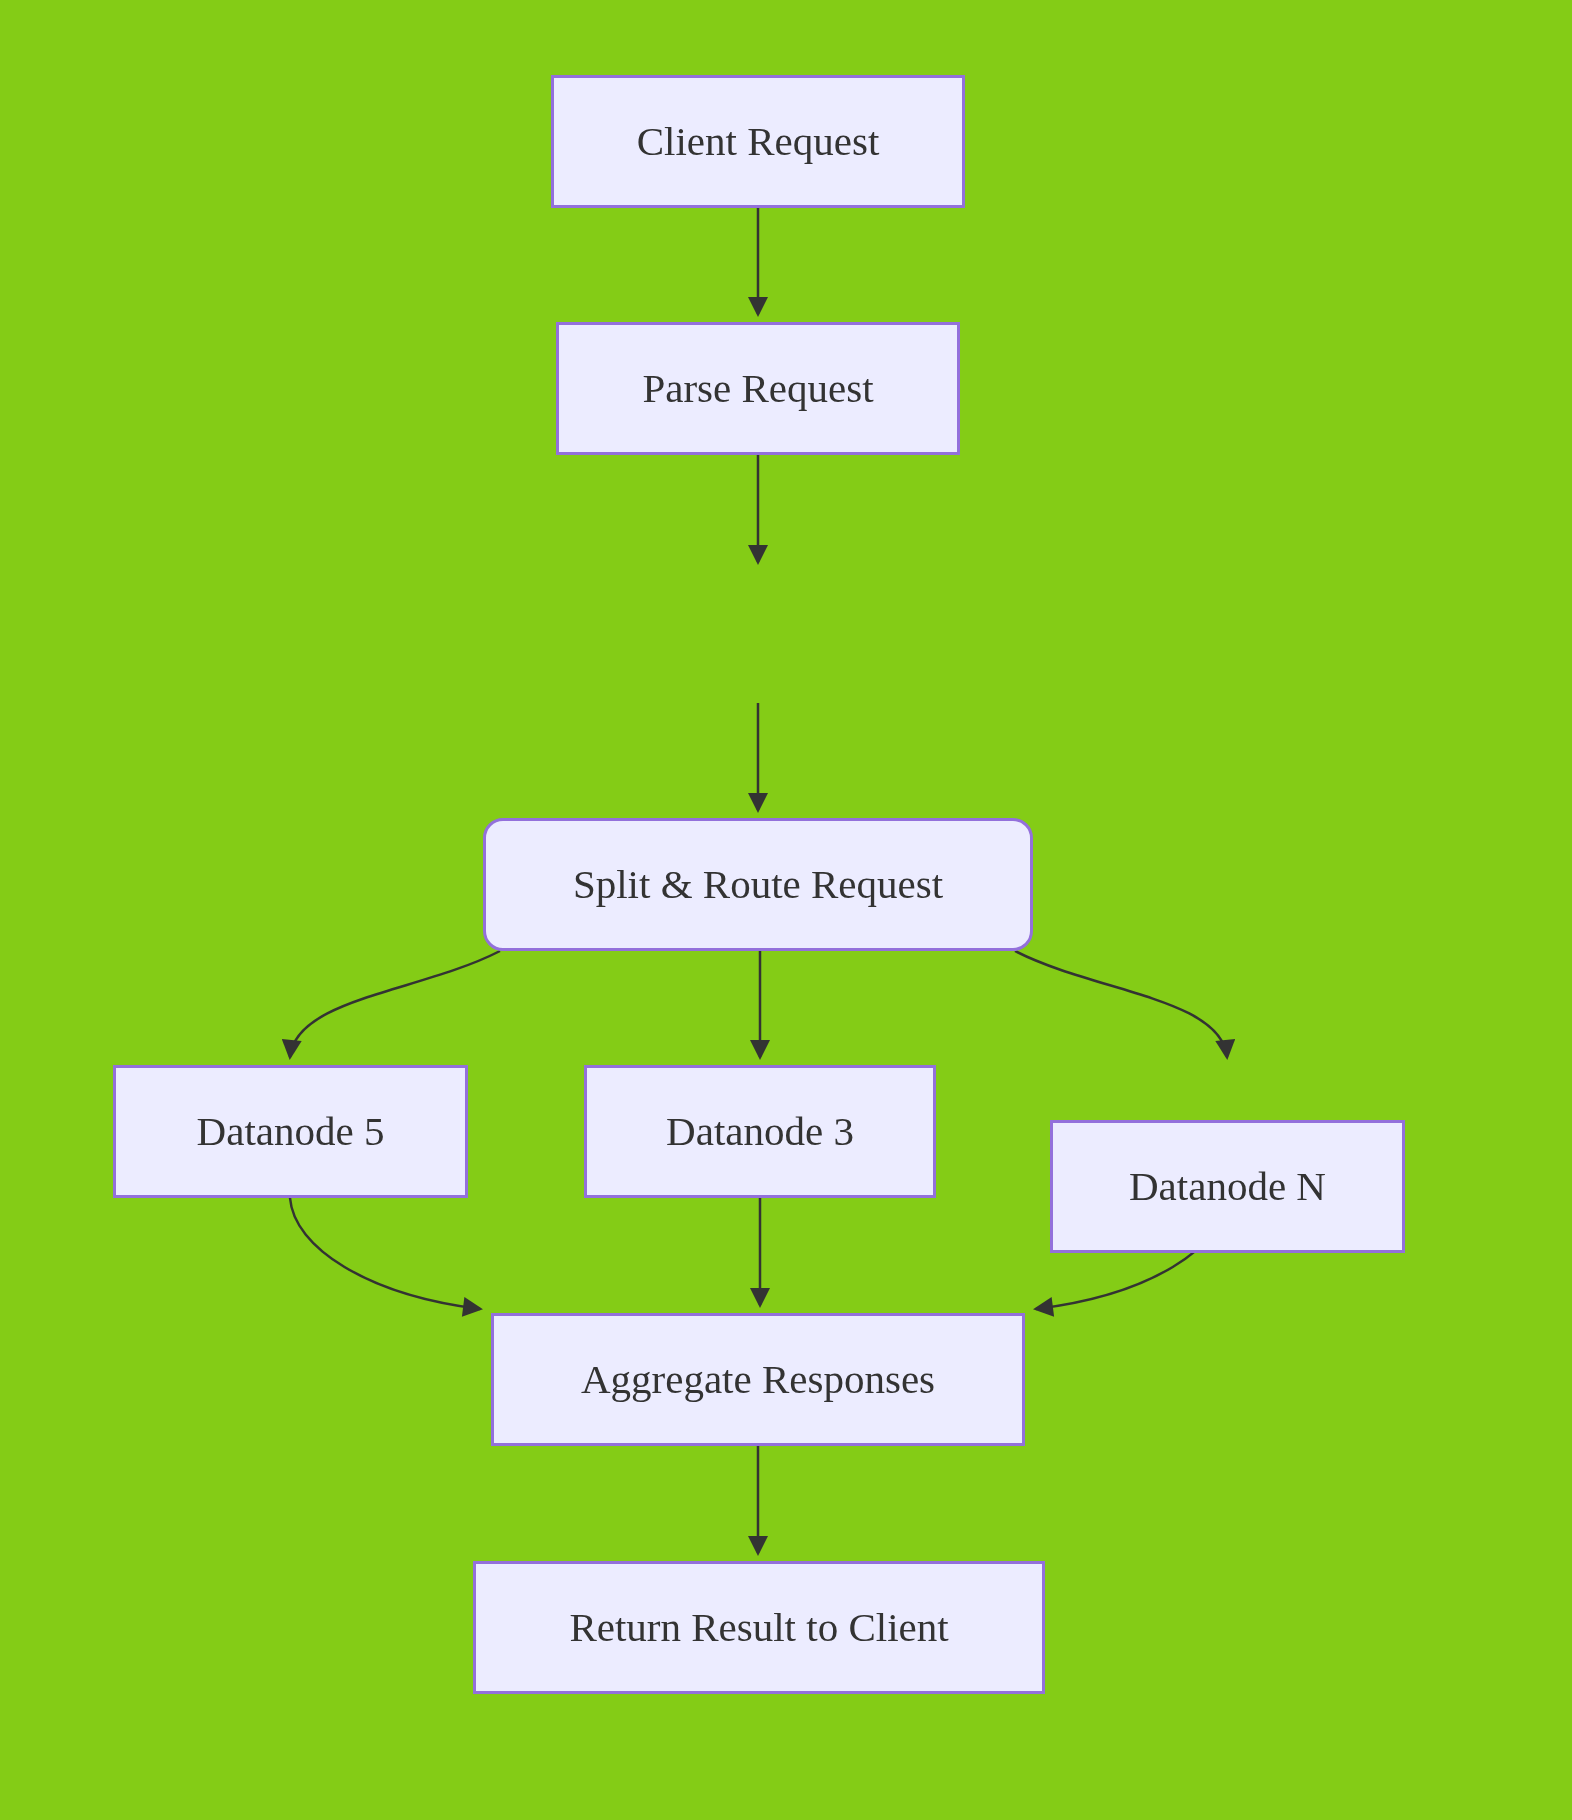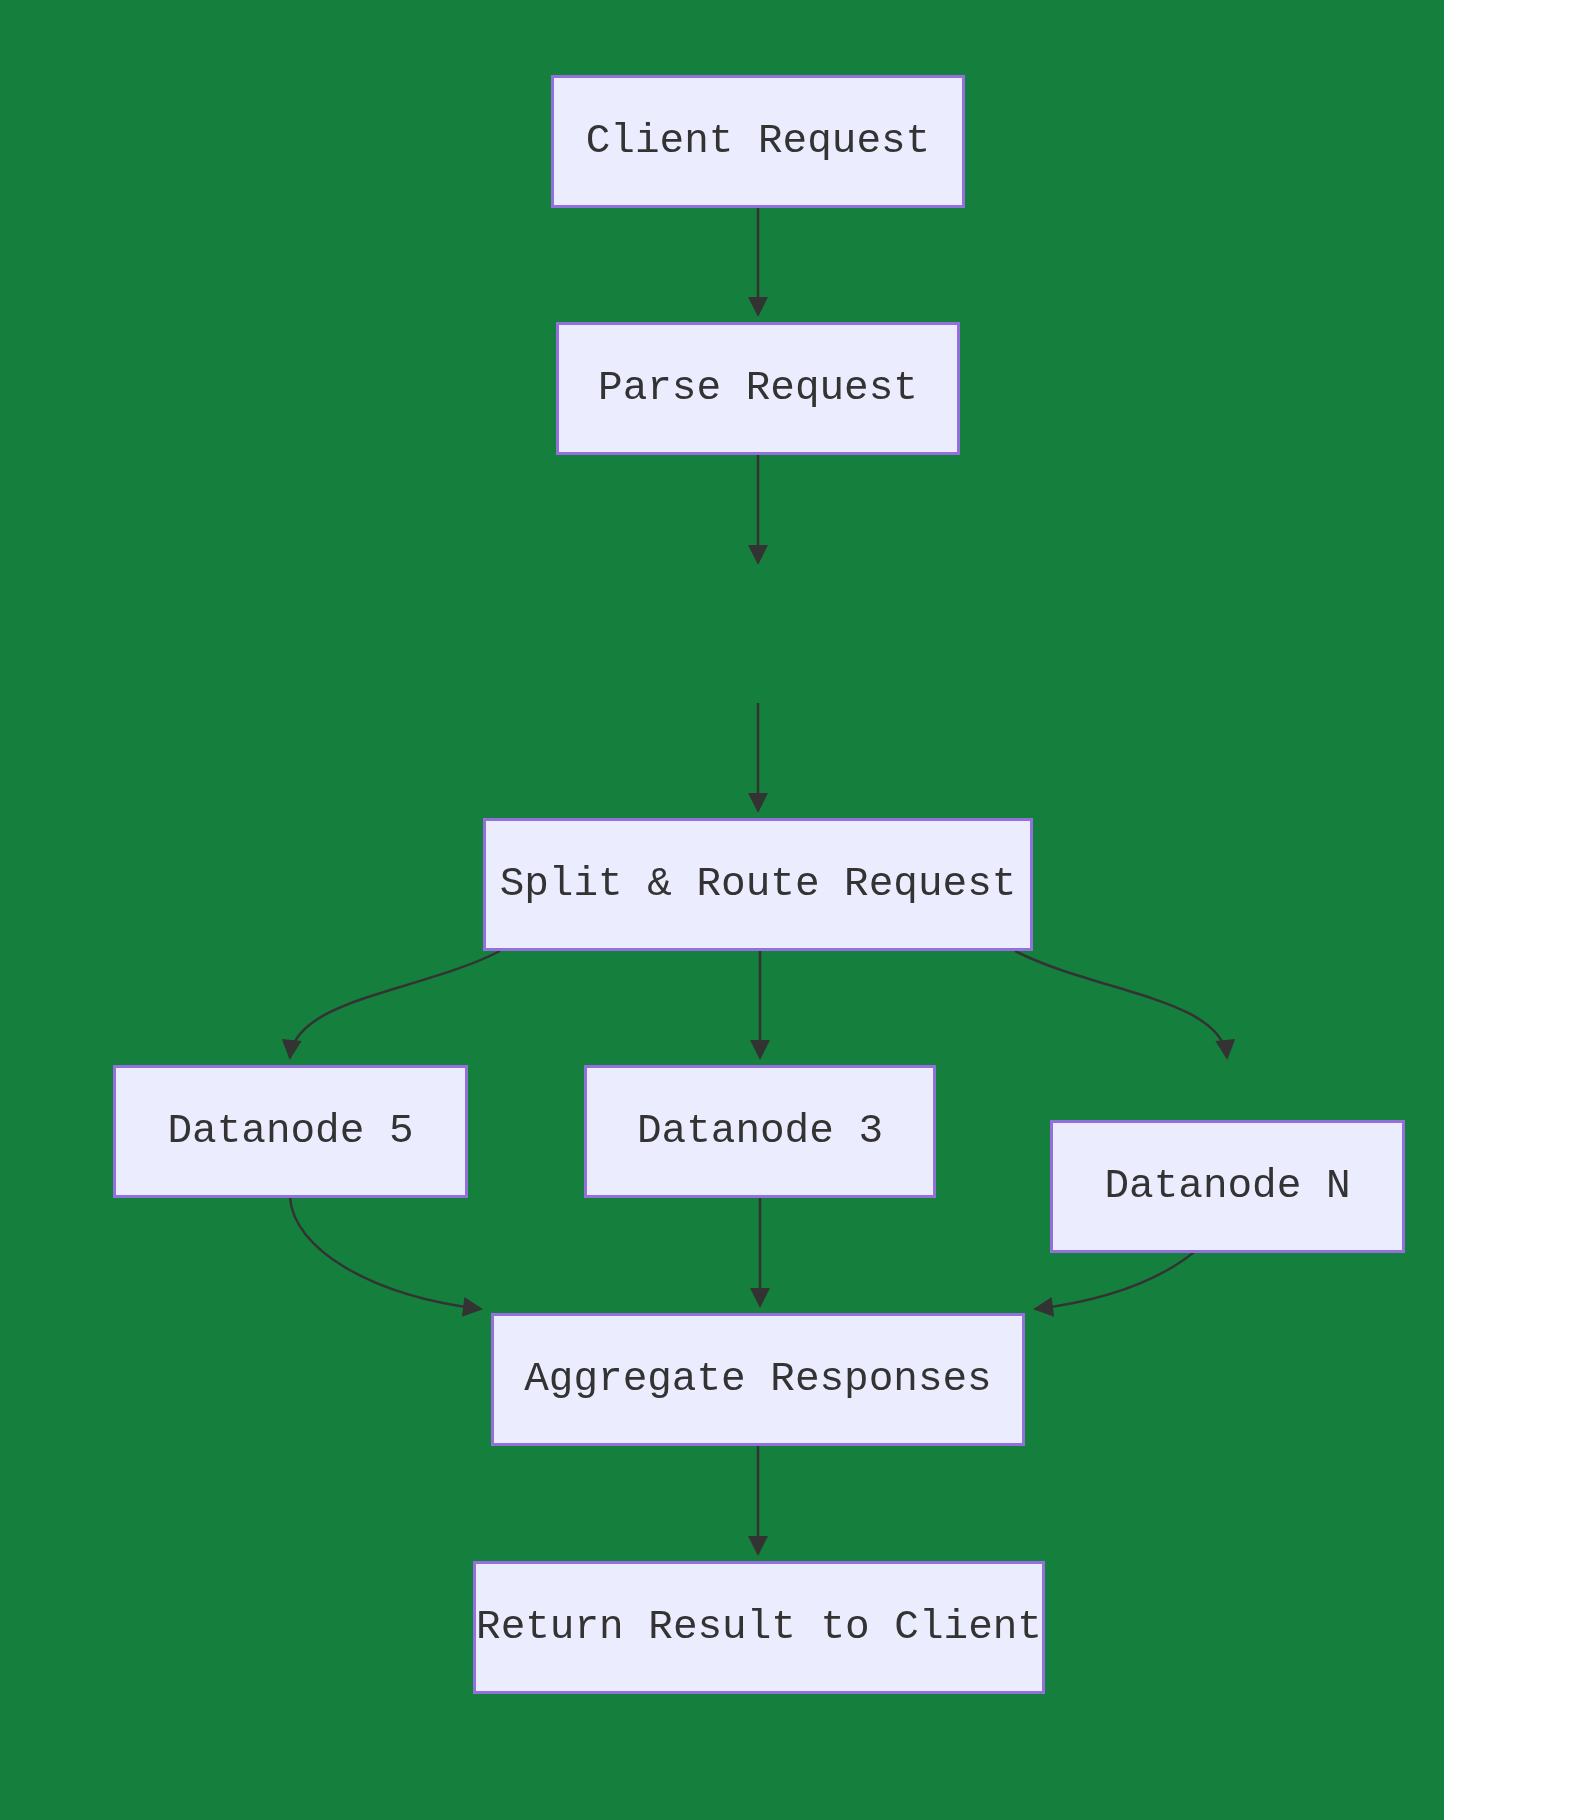--- a/index.html
+++ b/index.html
@@ -2,24 +2,24 @@
 <html><head>
 <meta charset="utf-8">
 <style>
   html, body {
     margin: 0;
     padding: 0;
     background: #ffffff;
   }
   .canvas {
     position: relative;
-    width: 1444px;
+    width: 1572px;
     height: 1820px;
-    background: #15803d;
-    font-family: Liberation Mono, monospace;
+    background: #84cc16;
+    font-family: Liberation Serif, serif;
     overflow: hidden;
   }
   .edges {
     position: absolute;
     left: 0;
     top: 0;
     width: 1572px;
     height: 1820px;
   }
   .edge {
@@ -63,21 +63,21 @@
     <path class="edge" d="M 760 1198 V 1305" marker-end="url(#arrowhead)"></path>
     <path class="edge" d="M 1227 1198 C 1223 1248, 1150 1295, 1036 1309" marker-end="url(#arrowhead)"></path>
     <path class="edge" d="M 758 1446 V 1553" marker-end="url(#arrowhead)"></path>
   </svg>
 
   <div class="node" style="left:551px;  top:75px;   width:414px; height:133px;">Client Request</div>
 
   <div class="node" style="left:556px;  top:322px;  width:404px; height:133px;">Parse Request</div>
 
 
-  <div class="node" style="left:483px;  top:818px;  width:550px; height:133px;">Split &amp; Route Request</div>
+  <div class="node" style="left:483px;  top:818px;  width:550px; height:133px;border-radius:20px;">Split &amp; Route Request</div>
 
   <div class="node" style="left:113px;  top:1065px; width:355px; height:133px;">Datanode 5</div>
 
   <div class="node" style="left:584px;  top:1065px; width:352px; height:133px;">Datanode 3</div>
 
   <div class="node" style="left:1050px; top:1120px; width:355px; height:133px;">Datanode N</div>
 
   <div class="node" style="left:491px;  top:1313px; width:534px; height:133px;">Aggregate Responses</div>
 
   <div class="node" style="left:473px;  top:1561px; width:572px; height:133px;">Return Result to Client</div>

